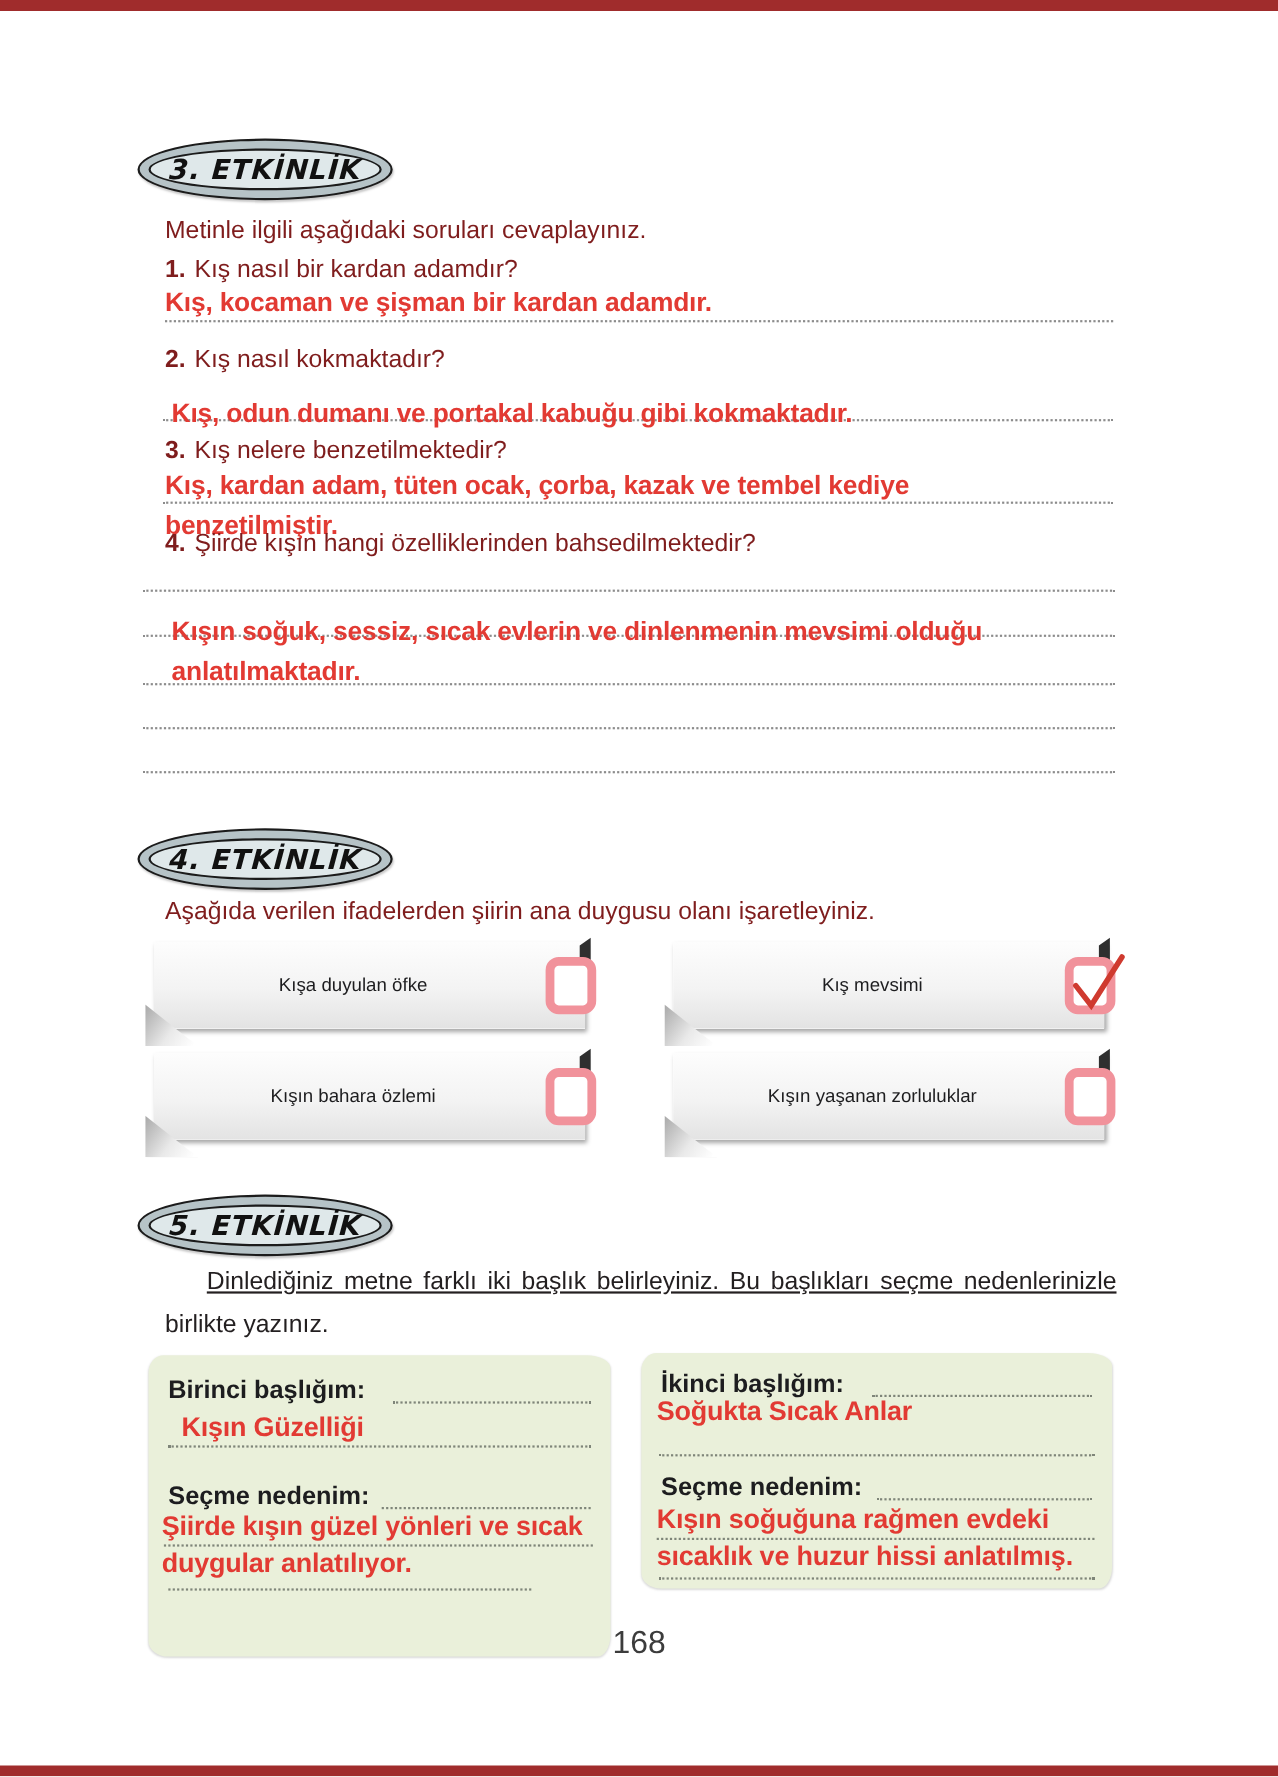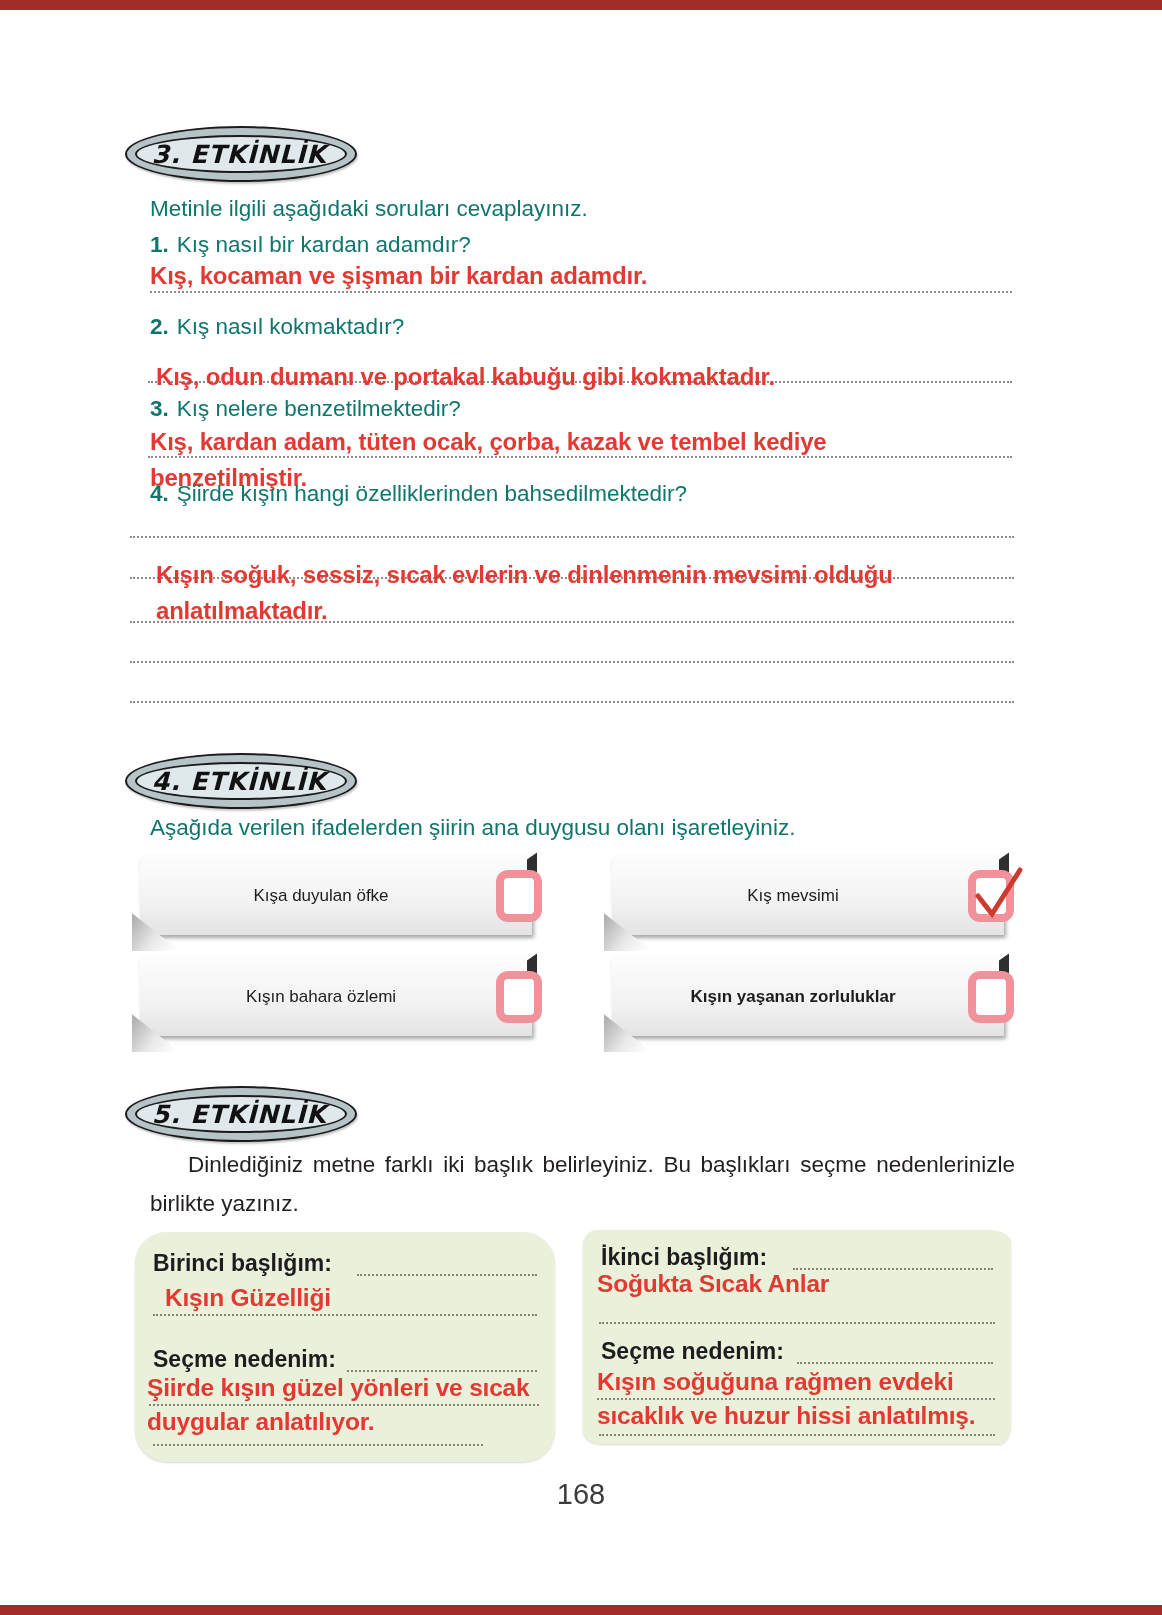--- a/index.html
+++ b/index.html
@@ -22,21 +22,21 @@
   .badge-inner {
     width:calc(100% - 16px); height:calc(100% - 14px);
     background:#dfe8ea; border:2px solid #1b1b1b; border-radius:50%;
     display:flex; align-items:center; justify-content:center;
   }
   .badge-inner span {
     font:italic 700 25px "DejaVu Sans", sans-serif; letter-spacing:1px; color:#111;
     transform:skewX(-4deg);
   }
 
-  .line-txt { position:absolute; font-size:22.5px; color:#0f766e; white-space:nowrap; }
+  .line-txt { position:absolute; font-size:22.5px; color:#7f1d1d; white-space:nowrap; }
   .q-num { font-weight:700; margin-right:8px; }
 
   .dotline { position:absolute; border-bottom:2.5px dotted #8c8c8c; height:0; }
 
   .red-ans {
     position:absolute; font-weight:700; font-size:24px; color:#e23a33;
     white-space:nowrap; letter-spacing:-0.2px;
   }
 
   
@@ -152,39 +152,39 @@
 
   <div class="card" style="left:140px; top:957px;">
     <div class="wedge"></div>
     <div class="curl"></div>
     <div class="card-label">Kışın bahara özlemi</div>
     <div class="checkbox">
       
     </div>
   </div>
 
-  <div class="card" style="left:612px; top:957px;font-weight:bold;">
+  <div class="card" style="left:612px; top:957px;">
     <div class="wedge"></div>
     <div class="curl"></div>
     <div class="card-label">Kışın yaşanan zorluluklar</div>
     <div class="checkbox">
       
     </div>
   </div>
 
   <div class="badge" style="top:1086px;">
     <div class="badge-inner">
         <span>5. ETKİNLİK</span>
       </div>
   </div>
 
-  <div class="para" style="top:1152px; text-indent:38px; text-align:justify; text-align-last:justify;">Dinlediğiniz metne farklı iki başlık belirleyiniz. Bu başlıkları seçme nedenlerinizle</div>
+  <div class="para" style="top:1152px; text-indent:38px; text-align:justify; text-align-last:justify;text-decoration:underline;">Dinlediğiniz metne farklı iki başlık belirleyiniz. Bu başlıkları seçme nedenlerinizle</div>
   <div class="para" style="top:1191px;">birlikte yazınız.</div>
 
-  <div class="green-box" style="left:135px; top:1232px; width:420px; height:230px;border-radius:32px;">
+  <div class="green-box" style="left:135px; top:1232px; width:420px; height:274px;">
     <div class="gb-label" style="left:18px; top:18px;">Birinci başlığım:</div>
     <div class="gb-dots" style="left:222px; top:42px; width:180px;"></div>
     <div class="gb-red" style="left:18px; top:52px;margin-left:12px;">Kışın Güzelliği</div>
     <div class="gb-dots" style="left:18px; top:82px; width:384px;"></div>
     <div class="gb-label" style="left:18px; top:114px;">Seçme nedenim:</div>
     <div class="gb-dots" style="left:212px; top:138px; width:190px;"></div>
     <div class="gb-red" style="left:12px; top:142px;">Şiirde kışın güzel yönleri ve sıcak</div>
     <div class="gb-dots" style="left:14px; top:172px; width:390px;"></div>
     <div class="gb-red" style="left:12px; top:176px;">duygular anlatılıyor.</div>
     <div class="gb-dots" style="left:18px; top:212px; width:330px;"></div>

